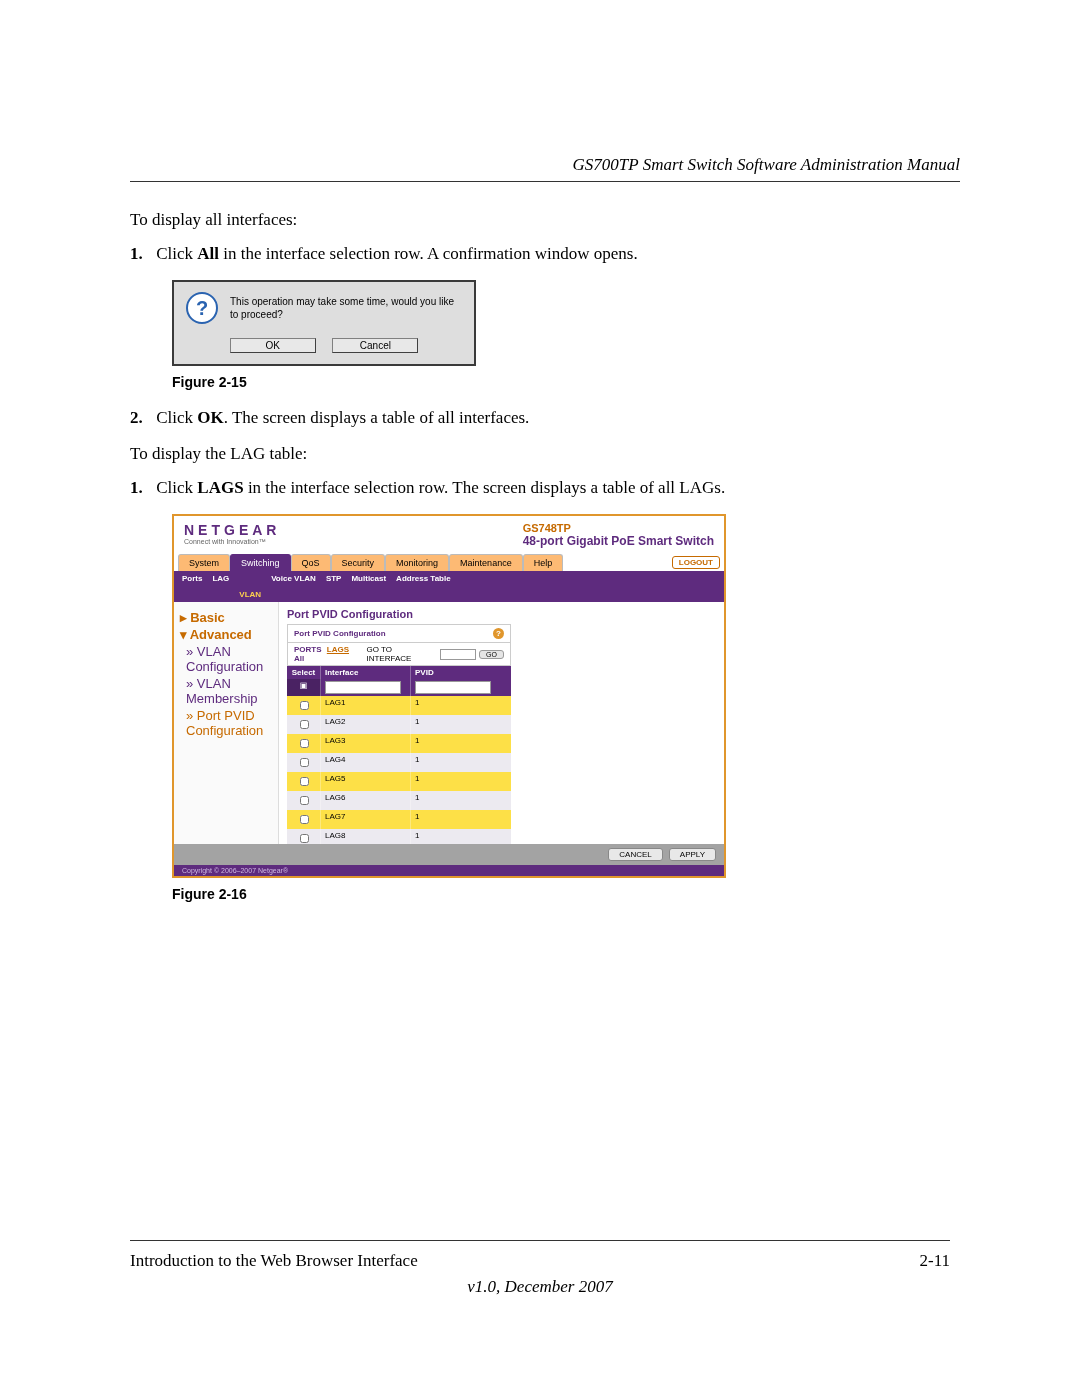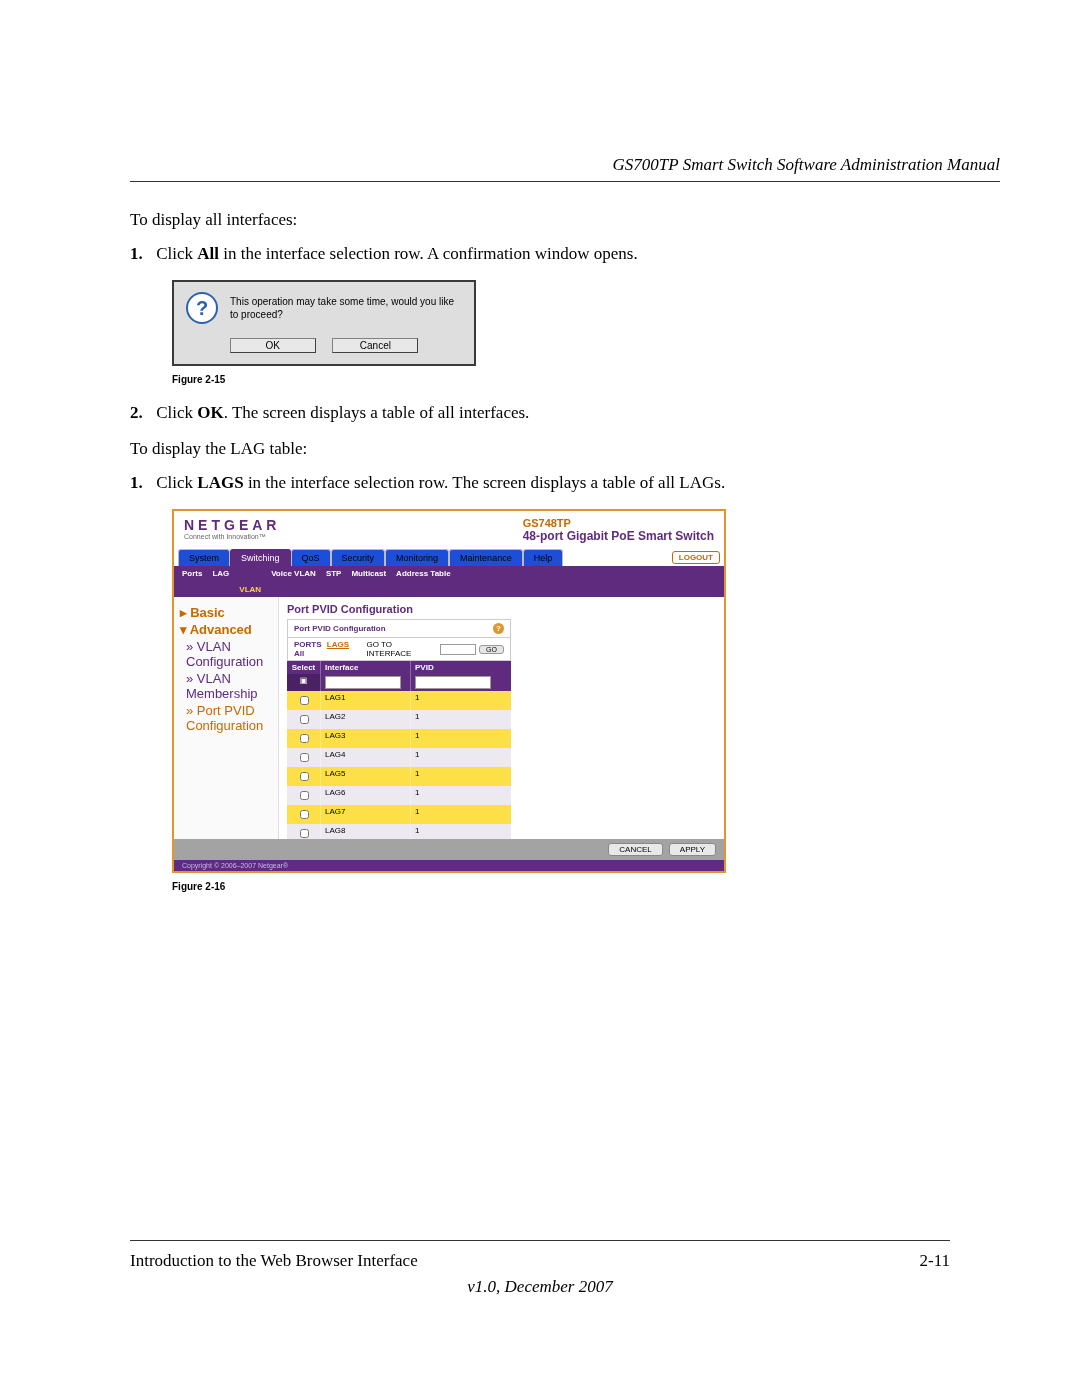--- a/index.html
+++ b/index.html
@@ -6,36 +6,36 @@
     margin:0;
     background:#fff;
     font-family:"Times New Roman",Times,serif;
     color:#000;
     font-size:17px;
   }
   .page{
     width:1080px;
     height:1397px;
     position:relative;
-    padding:155px 80px 100px 130px;
+    padding:155px 120px 100px 130px;
     box-sizing:border-box;
   }
   .hdr{
     font-style:italic;
     text-align:right;
     font-size:17px;
     margin-bottom:6px;
   }
   .hr{border:none;border-top:1px solid #333;margin:0 0 28px 0;}
   .intro{margin:8px 0 14px;}
   .list{margin:0 0 16px 0;padding:0;list-style:none;}
   .list li{margin:10px 0;}
   .list li .num{font-weight:700;display:inline-block;min-width:22px;}
   .bold{font-weight:700;}
-  .figcap{font-family:Arial,Helvetica,sans-serif;font-weight:700;font-size:10px;margin:8px 0 18px 42px;}
+  .figcap{font-family:Arial,Helvetica,sans-serif;font-weight:700;font-size:14px;margin:8px 0 18px 42px;}
   .dialog-frame{
     width:300px;
     border:2px solid #3a3a3a;
     background:#dedede;
     margin:6px 0 6px 42px;
     font-family:Arial,Helvetica,sans-serif;
   }
   .dlg-body{display:flex;align-items:center;padding:10px 12px 4px;}
   .dlg-body .q{
     width:28px;height:28px;border:2px solid #2a63b0;border-radius:50%;
@@ -63,21 +63,21 @@
     overflow:hidden;
   }
   .shot-hdr{display:flex;justify-content:space-between;padding:6px 10px 2px;}
   .ng-logo{font-family:Arial,Helvetica,sans-serif;font-weight:900;letter-spacing:4px;color:#5e2b7e;font-size:14px;}
   .ng-tag{font-size:7px;color:#666;letter-spacing:0;}
   .model{text-align:left;}
   .model .m1{color:#c66a00;font-weight:700;font-size:11px;}
   .model .m2{color:#5e2b7e;font-weight:700;font-size:12px;}
   .tabs1{display:flex;gap:0;margin:4px 4px 0;align-items:flex-end;}
   .tab1{
-    background:#1d4ed8;border:1px solid #bbb;border-bottom:none;
+    background:#fdba74;border:1px solid #bbb;border-bottom:none;
     padding:3px 10px;font-size:9px;border-radius:3px 3px 0 0;
   }
   .tab1.active{background:#5e2b7e;color:#fff;border-color:#5e2b7e;}
   .logout{
     margin-left:auto;border:1px solid #c66a00;color:#c66a00;
     border-radius:3px;padding:1px 6px;font-size:8px;font-weight:700;align-self:center;
   }
   .subbar{
     background:#5e2b7e;color:#fff;font-size:8px;font-weight:700;
     padding:3px 8px;display:flex;gap:10px;

